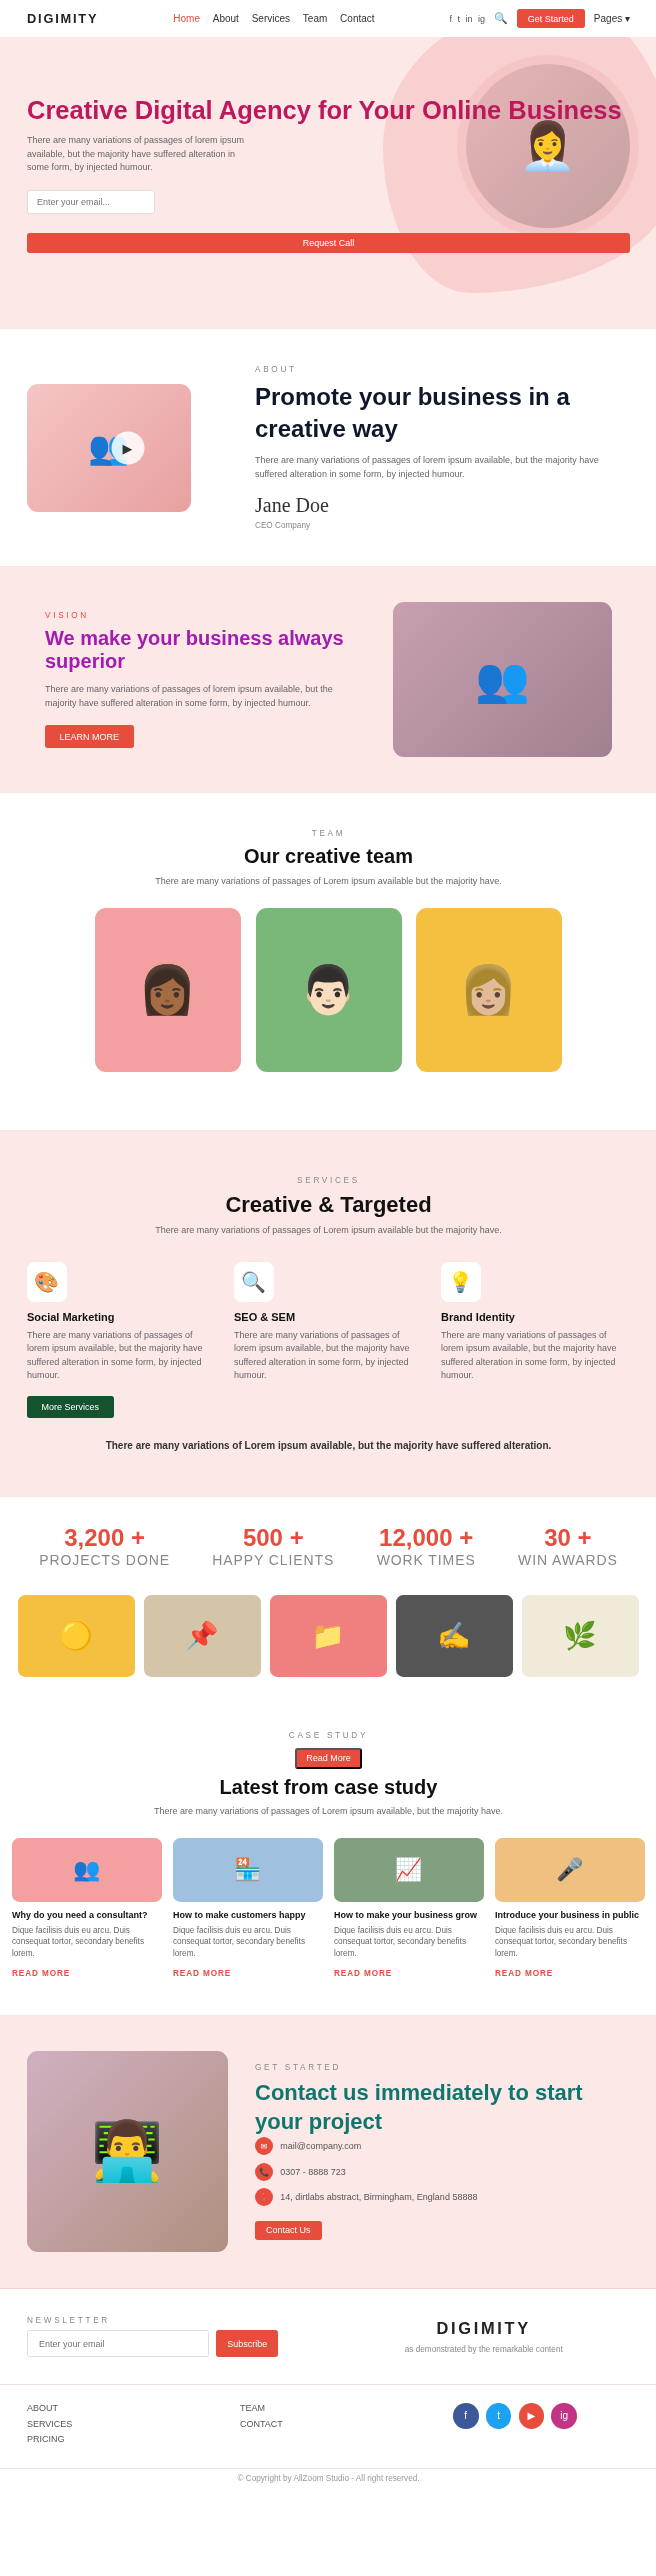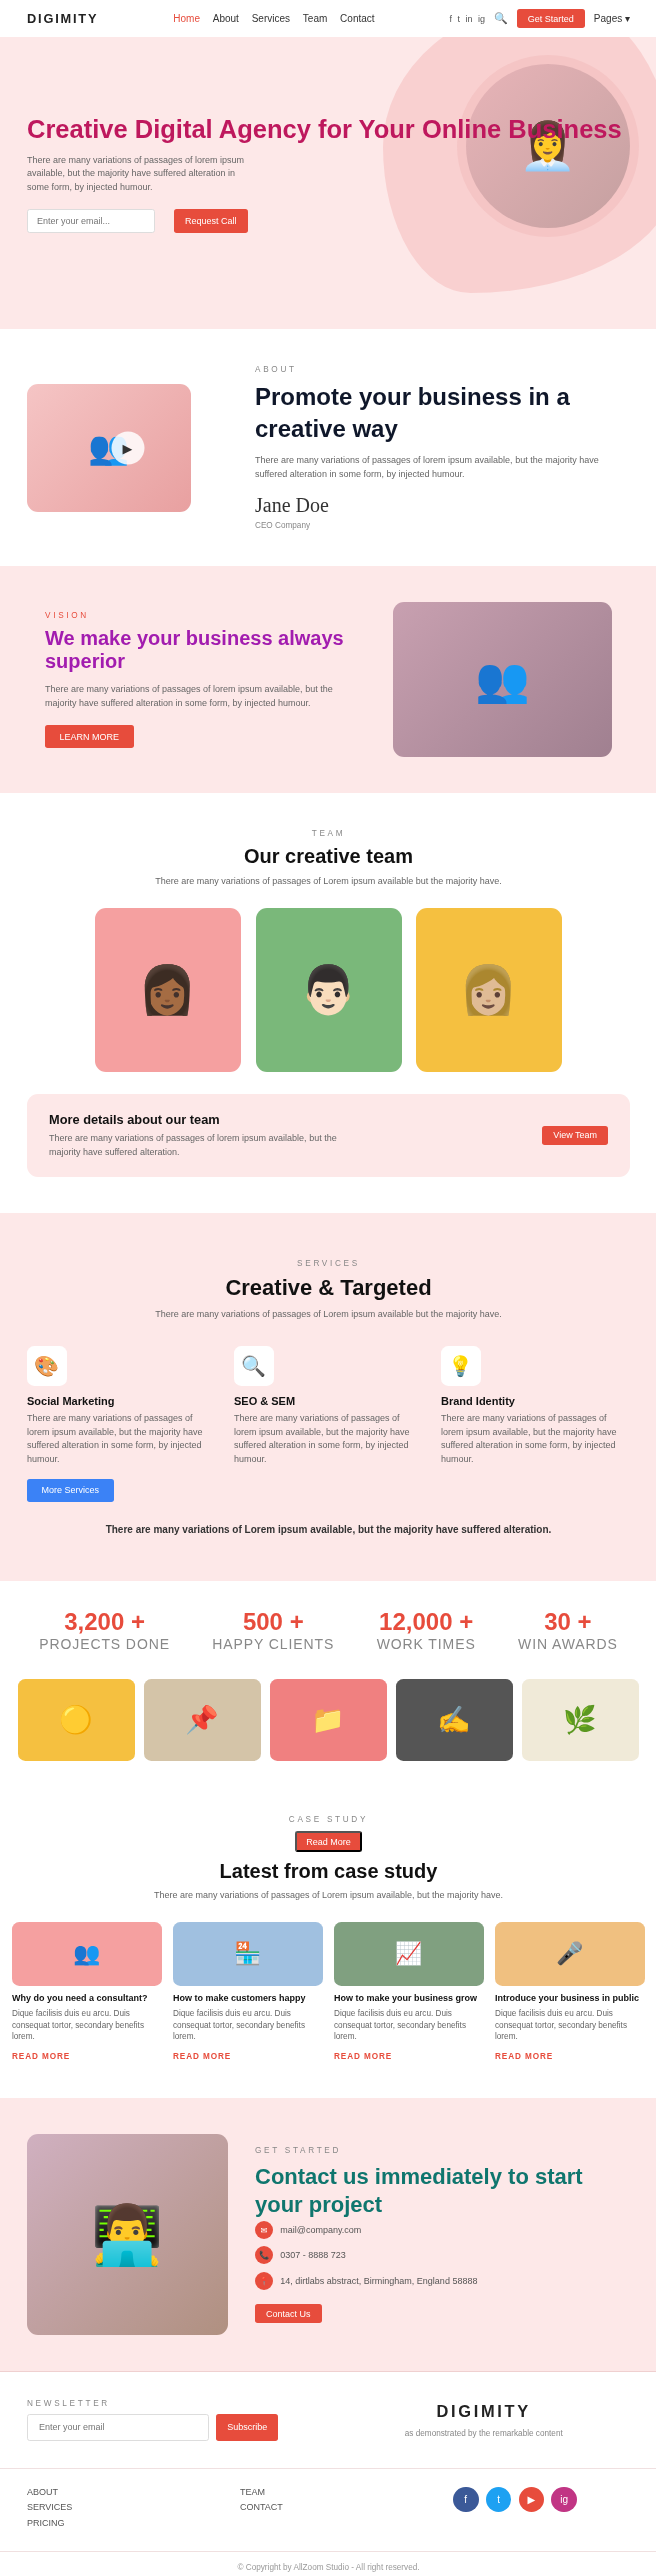--- a/index.html
+++ b/index.html
@@ -13,21 +13,21 @@
     .nav-right { display: flex; align-items: center; gap: 9px; }
     .nav-social { display: flex; gap: 5.5px; font-size: 9px; color: #555; }
     .btn-red { background: #e74c3c; color: #fff; border: none; padding: 4.6px 11px; border-radius: 2.7px; font-size: 9px; cursor: pointer; }
     .nav-search { font-size: 11px; cursor: pointer; }
 
     
     .hero { background: #fde8e8; position: relative; padding: 36px 27px 55px; display: flex; align-items: center; overflow: hidden; min-height: 292px; }
     .hero-text { flex: 1; z-index: 2; }
     .hero-text h1 { font-size: 25.5px; font-weight: 800; line-height: 1.2; color: #be185d; margin-bottom: 9px; }
     .hero-text p { font-size: 9px; color: #666; margin-bottom: 14.6px; line-height: 1.5; max-width: 219px; }
-    .hero-form { display: flex; gap: 19px; }
+    .hero-form { display: flex; gap: 19px; flex-direction: column; }
     .hero-form input { padding: 6.4px 9px; border: 0.9px solid #ddd; border-radius: 2.7px; font-size: 9px; width: 128px; }
     .hero-img { position: absolute; right: 18px; top: 18px; width: 182px; height: 182px; border-radius: 50%; background: #f5c5c5; overflow: hidden; display: flex; align-items: center; justify-content: center; }
     .hero-img-inner { width: 164px; height: 164px; border-radius: 50%; background: linear-gradient(135deg, #e8b4b8, #c4a0a0); display: flex; align-items: center; justify-content: center; font-size: 46px; }
     .hero-blob { position: absolute; top: -36px; right: -18px; width: 292px; height: 292px; background: #f9d0d0; border-radius: 60% 40% 70% 30% / 50% 60% 40% 50%; z-index: 0; }
 
     
     .about { display: flex; padding: 36px 27px; gap: 27px; align-items: center; }
     .about-img-group { position: relative; width: 201px; flex-shrink: 0; }
     .about-img-main { width: 164px; height: 128px; background: linear-gradient(135deg, #f5c5c5, #e8a0a0); border-radius: 11px; display: flex; align-items: center; justify-content: center; font-size: 33px; }
     .play-overlay { position: absolute; top: 50%; left: 50%; transform: translate(-50%, -50%); width: 33px; height: 33px; background: rgba(255,255,255,0.85); border-radius: 50%; display: flex; align-items: center; justify-content: center; font-size: 12.8px; }
@@ -65,21 +65,21 @@
     .services { background: #fde8e8; padding: 46px 27px; }
     .services-header { text-align: center; margin-bottom: 27px; }
     .services-header h2 { font-size: 22px; font-weight: 800; color: #111; margin-bottom: 7.3px; }
     .services-header p { font-size: 9px; color: #666; }
     .services-grid { display: flex; gap: 18px; }
     .service-card { flex: 1; }
     .service-icon { width: 40px; height: 40px; background: #fff; border-radius: 7.3px; display: flex; align-items: center; justify-content: center; font-size: 20px; margin-bottom: 9px; }
     .service-card h4 { font-size: 11px; font-weight: 700; margin-bottom: 5.5px; color: #111; }
     .service-card p { font-size: 9px; color: #666; line-height: 1.5; }
     .services-note { text-align: center; margin-top: 22px; font-size: 10px; font-weight: 700; color: #333; }
-    .btn-service { background: #3b82f6; color: #fff; border: none; padding: 6.4px 14.6px; border-radius: 2.7px; font-size: 9px; cursor: pointer; margin-top: 12.8px; display: inline-block; }
+    .btn-service { background: #14532d; color: #fff; border: none; padding: 6.4px 14.6px; border-radius: 2.7px; font-size: 9px; cursor: pointer; margin-top: 12.8px; display: inline-block; }
 
     
     .stats { display: flex; padding: 27px 27px; gap: 18px; justify-content: space-around; }
     .stat-item { text-align: center; }
     .stat-number { font-size: 24px; font-weight: 800; color: #e74c3c; }
     .stat-label { font-size: 14px; color: #888; text-transform: uppercase; letter-spacing: 0.9px; }
 
     
     .portfolio-imgs { display: flex; gap: 9px; padding: 0 18px 18px; }
     .port-img { flex: 1; height: 82px; border-radius: 7.3px; display: flex; align-items: center; justify-content: center; font-size: 27px; }
@@ -131,21 +131,21 @@
     .footer-col { flex: 1; }
     .footer-col a { display: block; font-size: 9px; color: #555; text-decoration: none; margin-bottom: 5.5px; }
     .footer-social { display: flex; gap: 7.3px; align-items: center; }
     .social-circle { width: 25.5px; height: 25.5px; border-radius: 50%; display: flex; align-items: center; justify-content: center; color: #fff; font-size: 10px; cursor: pointer; }
     .sc-fb { background: #3b5998; }
     .sc-tw { background: #1da1f2; }
     .sc-yt { background: #e74c3c; }
     .sc-ig { background: #c13584; }
 
     
-    .footer-bottom { text-align: center; padding: 11px; font-size: 8.2px; color: #999; border-top: 0.9px solid #f0e0e0; }
+    .footer-bottom { text-align: center; padding: 5px; font-size: 8.2px; color: #999; border-top: 0.9px solid #f0e0e0; }
   </style>
 </head>
 <body>
 
 <nav>
   <div style="display:flex;align-items:center;gap:7.3px;">
     <span class="logo">DIGIMITY</span>
   </div>
   <div class="nav-links">
     <a style="color:#e74c3c;">Home</a>
@@ -209,27 +209,20 @@
 </section>
 
 <section class="team-section">
   <div class="section-label">TEAM</div>
   <h2>Our creative team</h2>
   <p>There are many variations of passages of Lorem ipsum available but the majority have.</p>
   <div class="team-cards">
     <div class="team-card pink">👩🏾</div>
     <div class="team-card green">👨🏻</div>
     <div class="team-card yellow">👩🏼</div>
-  </div>
-  <div class="team-cta">
-    <div class="team-cta-text">
-      <h3>More details about our team</h3>
-      <p>There are many variations of passages of lorem ipsum available, but the majority have suffered alteration.</p>
-    </div>
-    <button class="btn-red">View Team</button>
   </div>
 </section>
 
 <section class="services">
   <div class="services-header">
     <div class="section-label">SERVICES</div>
     <h2>Creative &amp; Targeted</h2>
     <p>There are many variations of passages of Lorem ipsum available but the majority have.</p>
   </div>
   <div class="services-grid">

